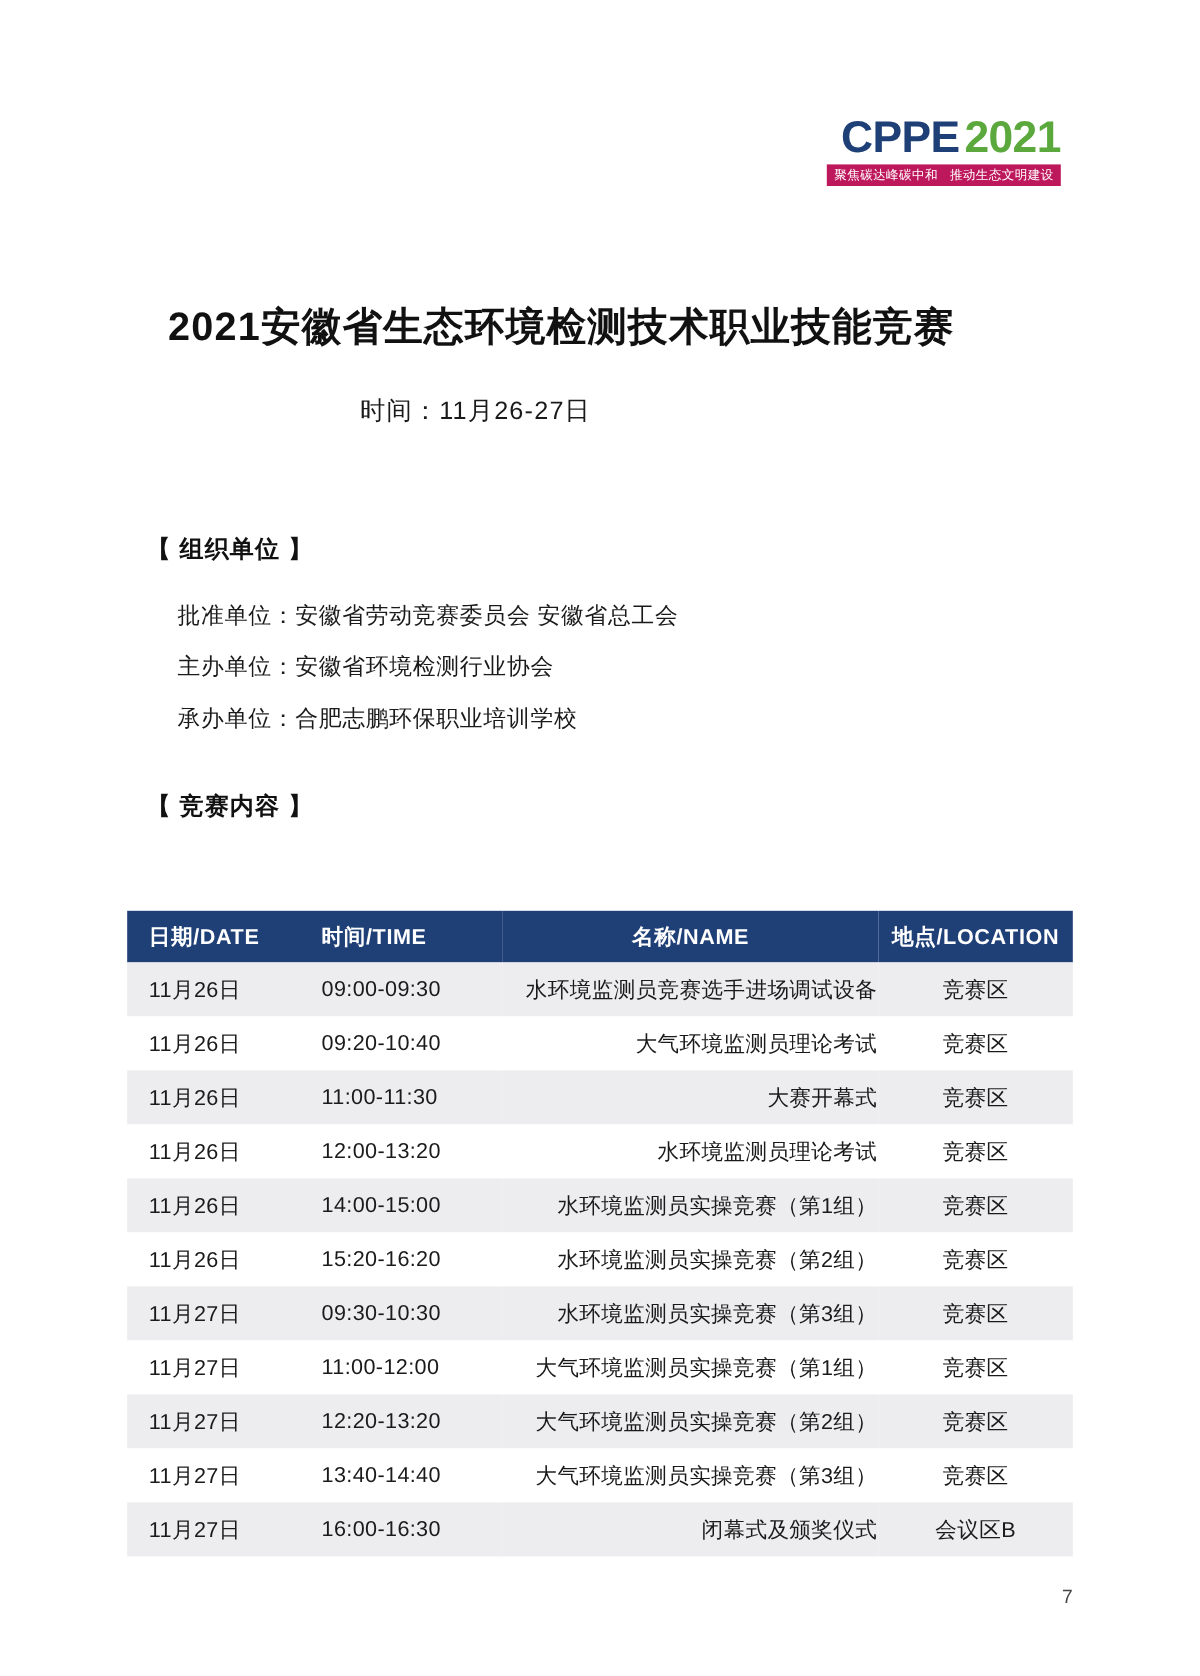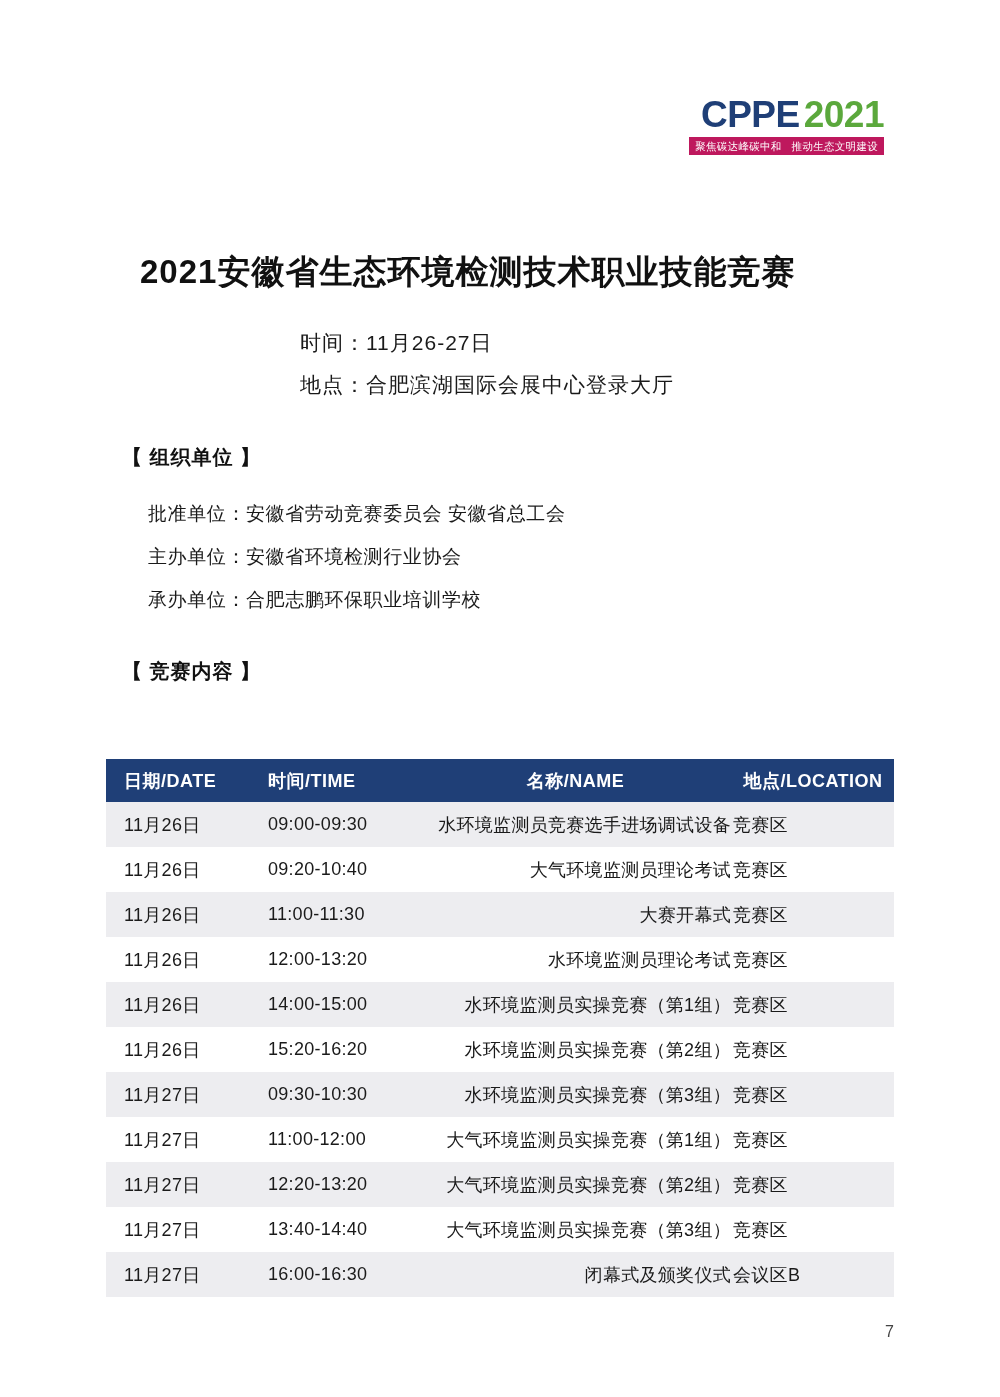--- a/index.html
+++ b/index.html
@@ -128,21 +128,21 @@
 
   table.schedule tbody td {
     height: 43px;
     color: #1a1a1a;
     font-size: 18px;
     letter-spacing: 0.3px;
   }
   table.schedule tbody td.c-date { text-align: left; padding-left: 18px; }
   table.schedule tbody td.c-time { text-align: left; padding-left: 8px; }
   table.schedule tbody td.c-name { text-align: right; }
-  table.schedule tbody td.c-loc  { text-align: left; }
+  table.schedule tbody td.c-loc  { text-align: center; }
   table.schedule tbody tr.odd td { background: #ededf0; }
   table.schedule tbody tr.even td { background: #ffffff; }
 
   
   .page-number {
     position: absolute;
     right: 106px;
     bottom: 56px;
     font-size: 16px;
     color: #444444;
@@ -159,21 +159,20 @@
     </div>
     <div class="logo-bar">
       <span>聚焦碳达峰碳中和</span><span class="sep"></span><span>推动生态文明建设</span>
     </div>
   </div>
 
   <h1 class="main-title">2021安徽省生态环境检测技术职业技能竞赛</h1>
 
   <div class="meta">
     <div>时间：11月26-27日</div>
-    <div>地点：合肥滨湖国际会展中心登录大厅</div>
   </div>
 
   <div class="section-heading" id="sec-org">【 组织单位 】</div>
   <div class="org-list">
     <div>批准单位：安徽省劳动竞赛委员会  安徽省总工会</div>
     <div>主办单位：安徽省环境检测行业协会</div>
     <div>承办单位：合肥志鹏环保职业培训学校</div>
   </div>
 
   <div class="section-heading" id="sec-content">【 竞赛内容 】</div>

